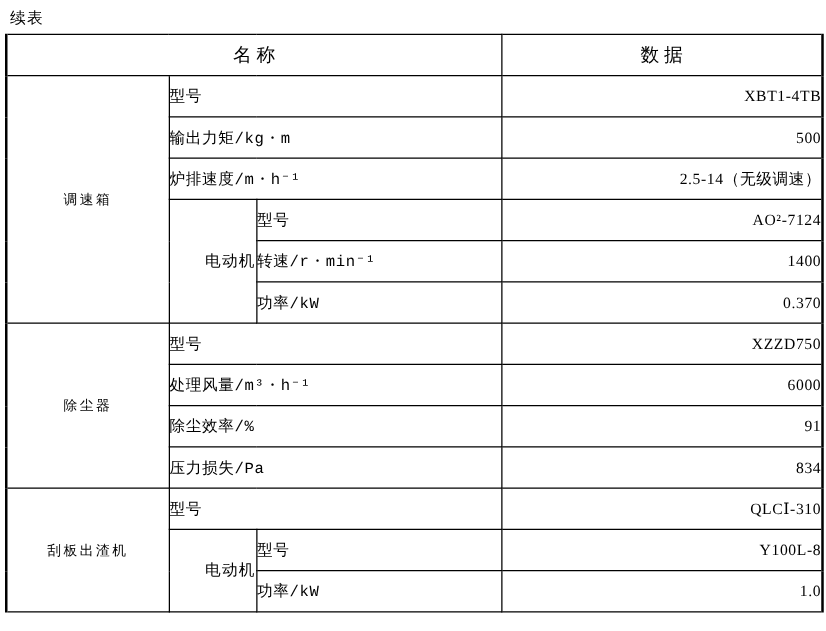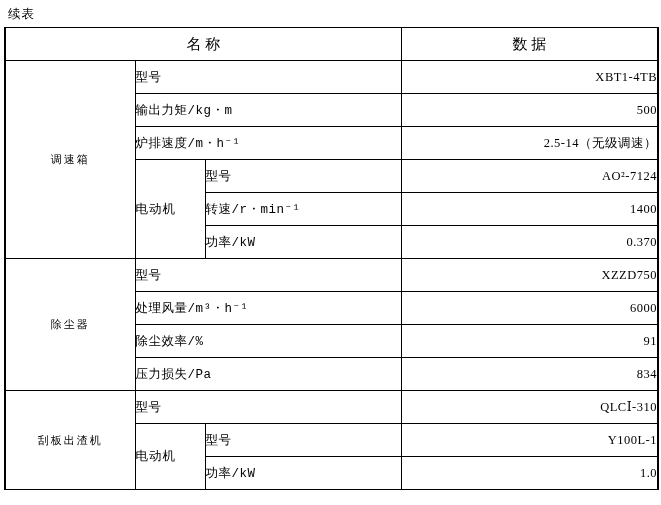--- a/index.html
+++ b/index.html
@@ -47,21 +47,21 @@
     text-align: center;
     font-size: 11px;
     letter-spacing: 2px;
   }
   .hdr {
     text-align: center;
     font-size: 15px;
     height: 30px;
   }
   .motor-label {
-    text-align: left;
+    text-align: right;
     letter-spacing: 1px;
   }
   .thick-top td {
     border-top: 2px solid #000000;
   }
   .thick-bottom td {
     border-bottom: 2px solid #000000;
   }
   .l-edge { border-left: 2px solid #000000 !important; }
   .r-edge { border-right: 2px solid #000000 !important; }
@@ -135,21 +135,21 @@
       </tr>
 
       <tr class="thick-top">
         <td class="group-name l-edge" rowspan="3">刮板出渣机</td>
         <td class="name-cell" colspan="2">型号</td>
         <td class="val r-edge">QLCⅠ-310</td>
       </tr>
       <tr>
         <td class="motor-label" rowspan="2">电动机</td>
         <td class="name-cell">型号</td>
-        <td class="val r-edge">Y100L-1</td>
+        <td class="val r-edge">Y100L-8</td>
       </tr>
       <tr class="thick-bottom">
         <td class="name-cell">功率/kW</td>
         <td class="val r-edge">1.0</td>
       </tr>
     </tbody>
   </table>
 
 </div>
 

